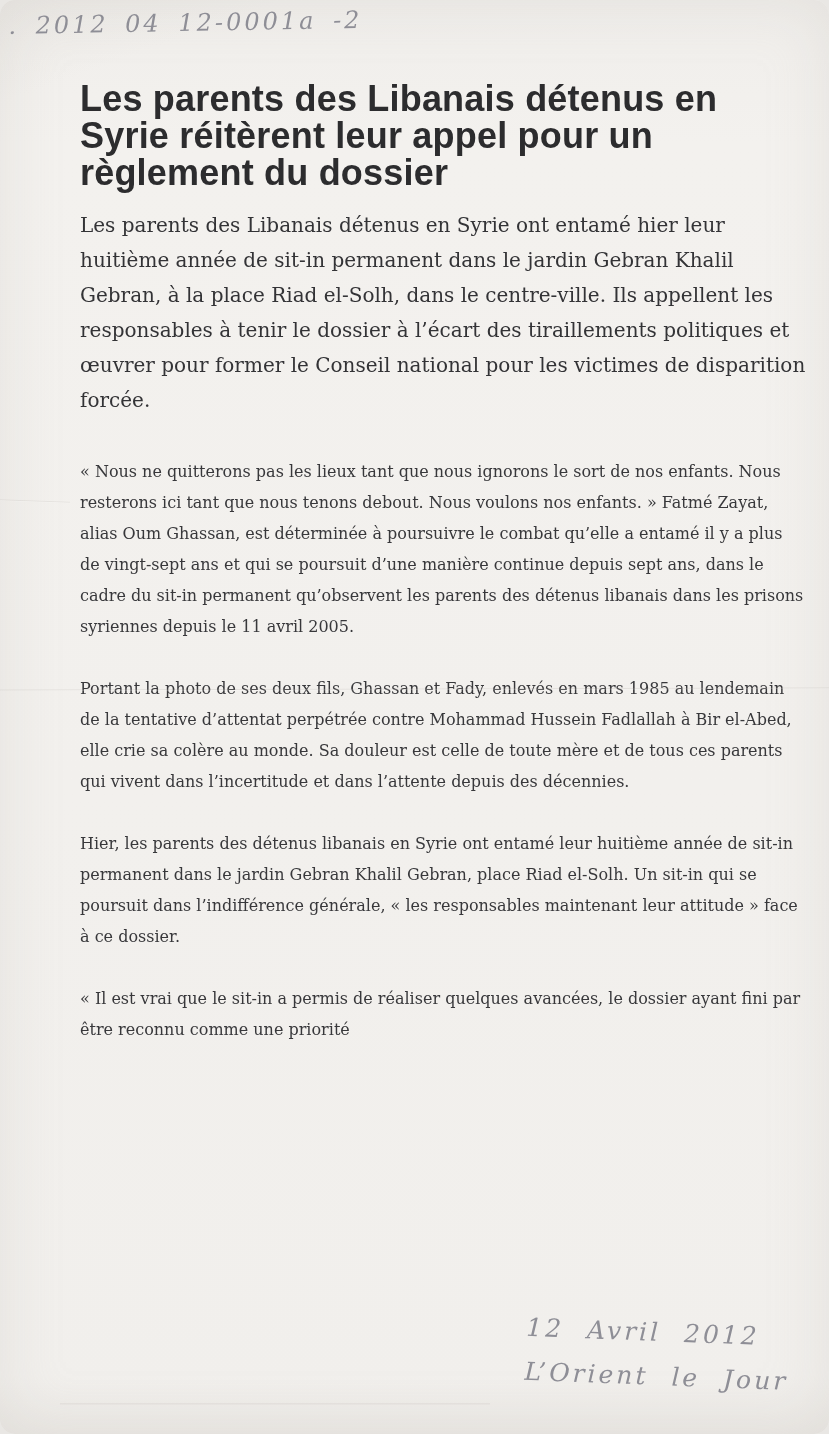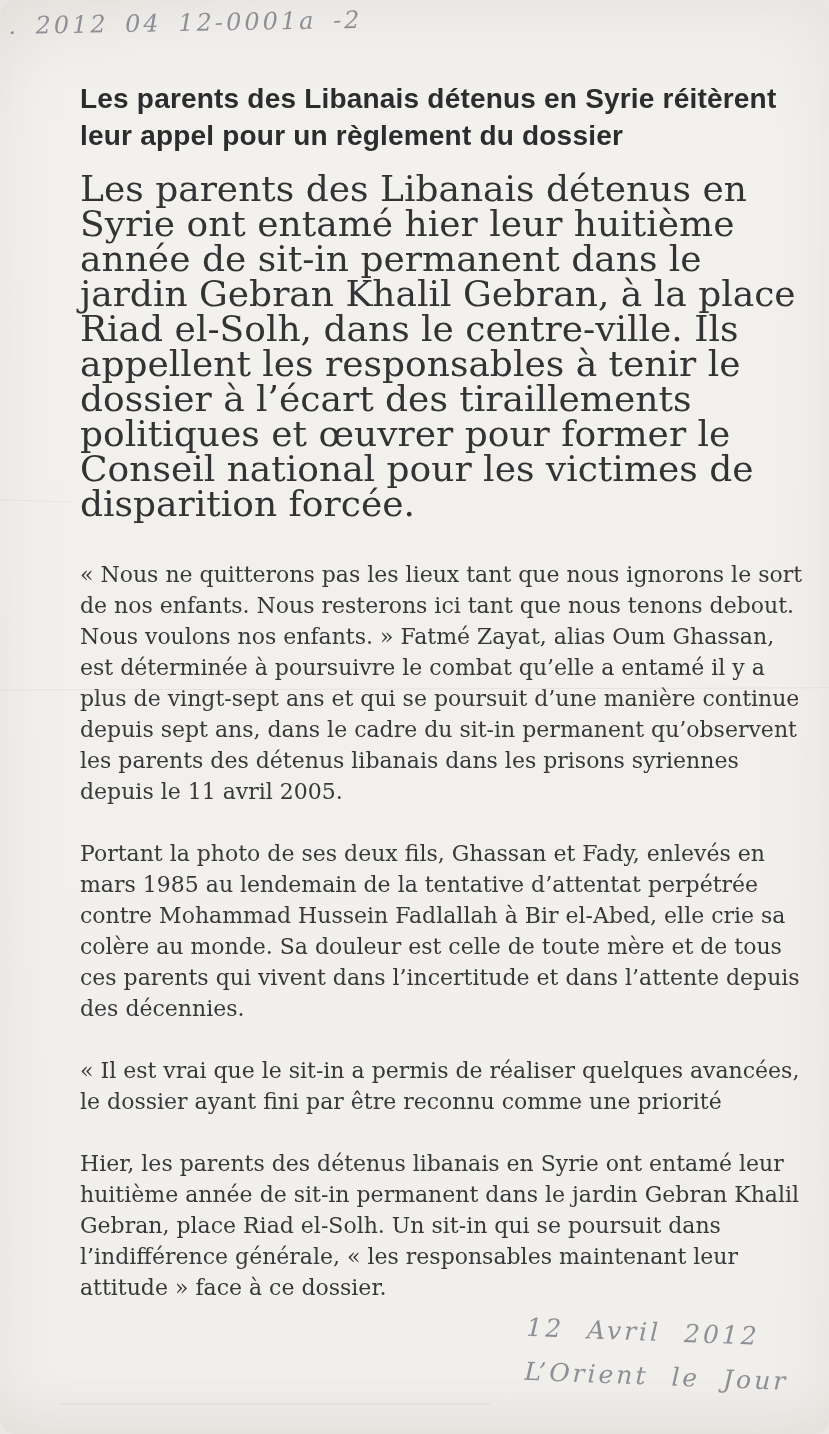--- a/index.html
+++ b/index.html
@@ -72,36 +72,36 @@
   .content {
     position: absolute;
     left: 80px;
     top: 80px;
     width: 726px;
   }
 
   .headline {
     font-family: "Liberation Sans", "DejaVu Sans", sans-serif;
     font-weight: bold;
-    font-size: 28px;
+    font-size: 36px;
     line-height: 37px;
     color: #2c2c2e;
     letter-spacing: 0.2px;
     margin-bottom: 17px;
   }
 
   .lead {
-    font-size: 36px;
+    font-size: 20px;
     line-height: 35px;
     color: #333336;
     margin-bottom: 38px;
   }
 
   .body-p {
-    font-size: 22px;
+    font-size: 16px;
     line-height: 31px;
     color: #38383b;
     margin-bottom: 31px;
   }
 </style>
 </head>
 <body>
 
 <div class="scan">
 
@@ -109,23 +109,23 @@
 
   <div class="content">
     <h1 class="headline">Les parents des Libanais détenus en Syrie réitèrent leur appel pour un règlement du dossier</h1>
 
     <p class="lead">Les parents des Libanais détenus en Syrie ont entamé hier leur huitième année de sit-in permanent dans le jardin Gebran Khalil Gebran, à la place Riad el-Solh, dans le centre-ville. Ils appellent les responsables à tenir le dossier à l’écart des tiraillements politiques et œuvrer pour former le Conseil national pour les victimes de disparition forcée.</p>
 
     <p class="body-p">« Nous ne quitterons pas les lieux tant que nous ignorons le sort de nos enfants. Nous resterons ici tant que nous tenons debout. Nous voulons nos enfants. » Fatmé Zayat, alias Oum Ghassan, est déterminée à poursuivre le combat qu’elle a entamé il y a plus de vingt-sept ans et qui se poursuit d’une manière continue depuis sept ans, dans le cadre du sit-in permanent qu’observent les parents des détenus libanais dans les prisons syriennes depuis le 11 avril 2005.</p>
 
     <p class="body-p">Portant la photo de ses deux fils, Ghassan et Fady, enlevés en mars 1985 au lendemain de la tentative d’attentat perpétrée contre Mohammad Hussein Fadlallah à Bir el-Abed, elle crie sa colère au monde. Sa douleur est celle de toute mère et de tous ces parents qui vivent dans l’incertitude et dans l’attente depuis des décennies.</p>
 
+    <p class="body-p">Hier, les parents des détenus libanais en Syrie ont entamé leur huitième année de sit-in permanent dans le jardin Gebran Khalil Gebran, place Riad el-Solh. Un sit-in qui se poursuit dans l’indifférence générale, « les responsables maintenant leur attitude » face à ce dossier.</p>
+
     <p class="body-p">« Il est vrai que le sit-in a permis de réaliser quelques avancées, le dossier ayant fini par être reconnu comme une priorité</p>
-
-    <p class="body-p">Hier, les parents des détenus libanais en Syrie ont entamé leur huitième année de sit-in permanent dans le jardin Gebran Khalil Gebran, place Riad el-Solh. Un sit-in qui se poursuit dans l’indifférence générale, « les responsables maintenant leur attitude » face à ce dossier.</p>
   </div>
 
   <div class="hw hw-bottom">
     <div>12 Avril 2012</div>
     <div>L’Orient le Jour</div>
   </div>
 
   <div class="crease crease-1"></div>
   <div class="crease crease-2"></div>
   <div class="crease crease-3"></div>

